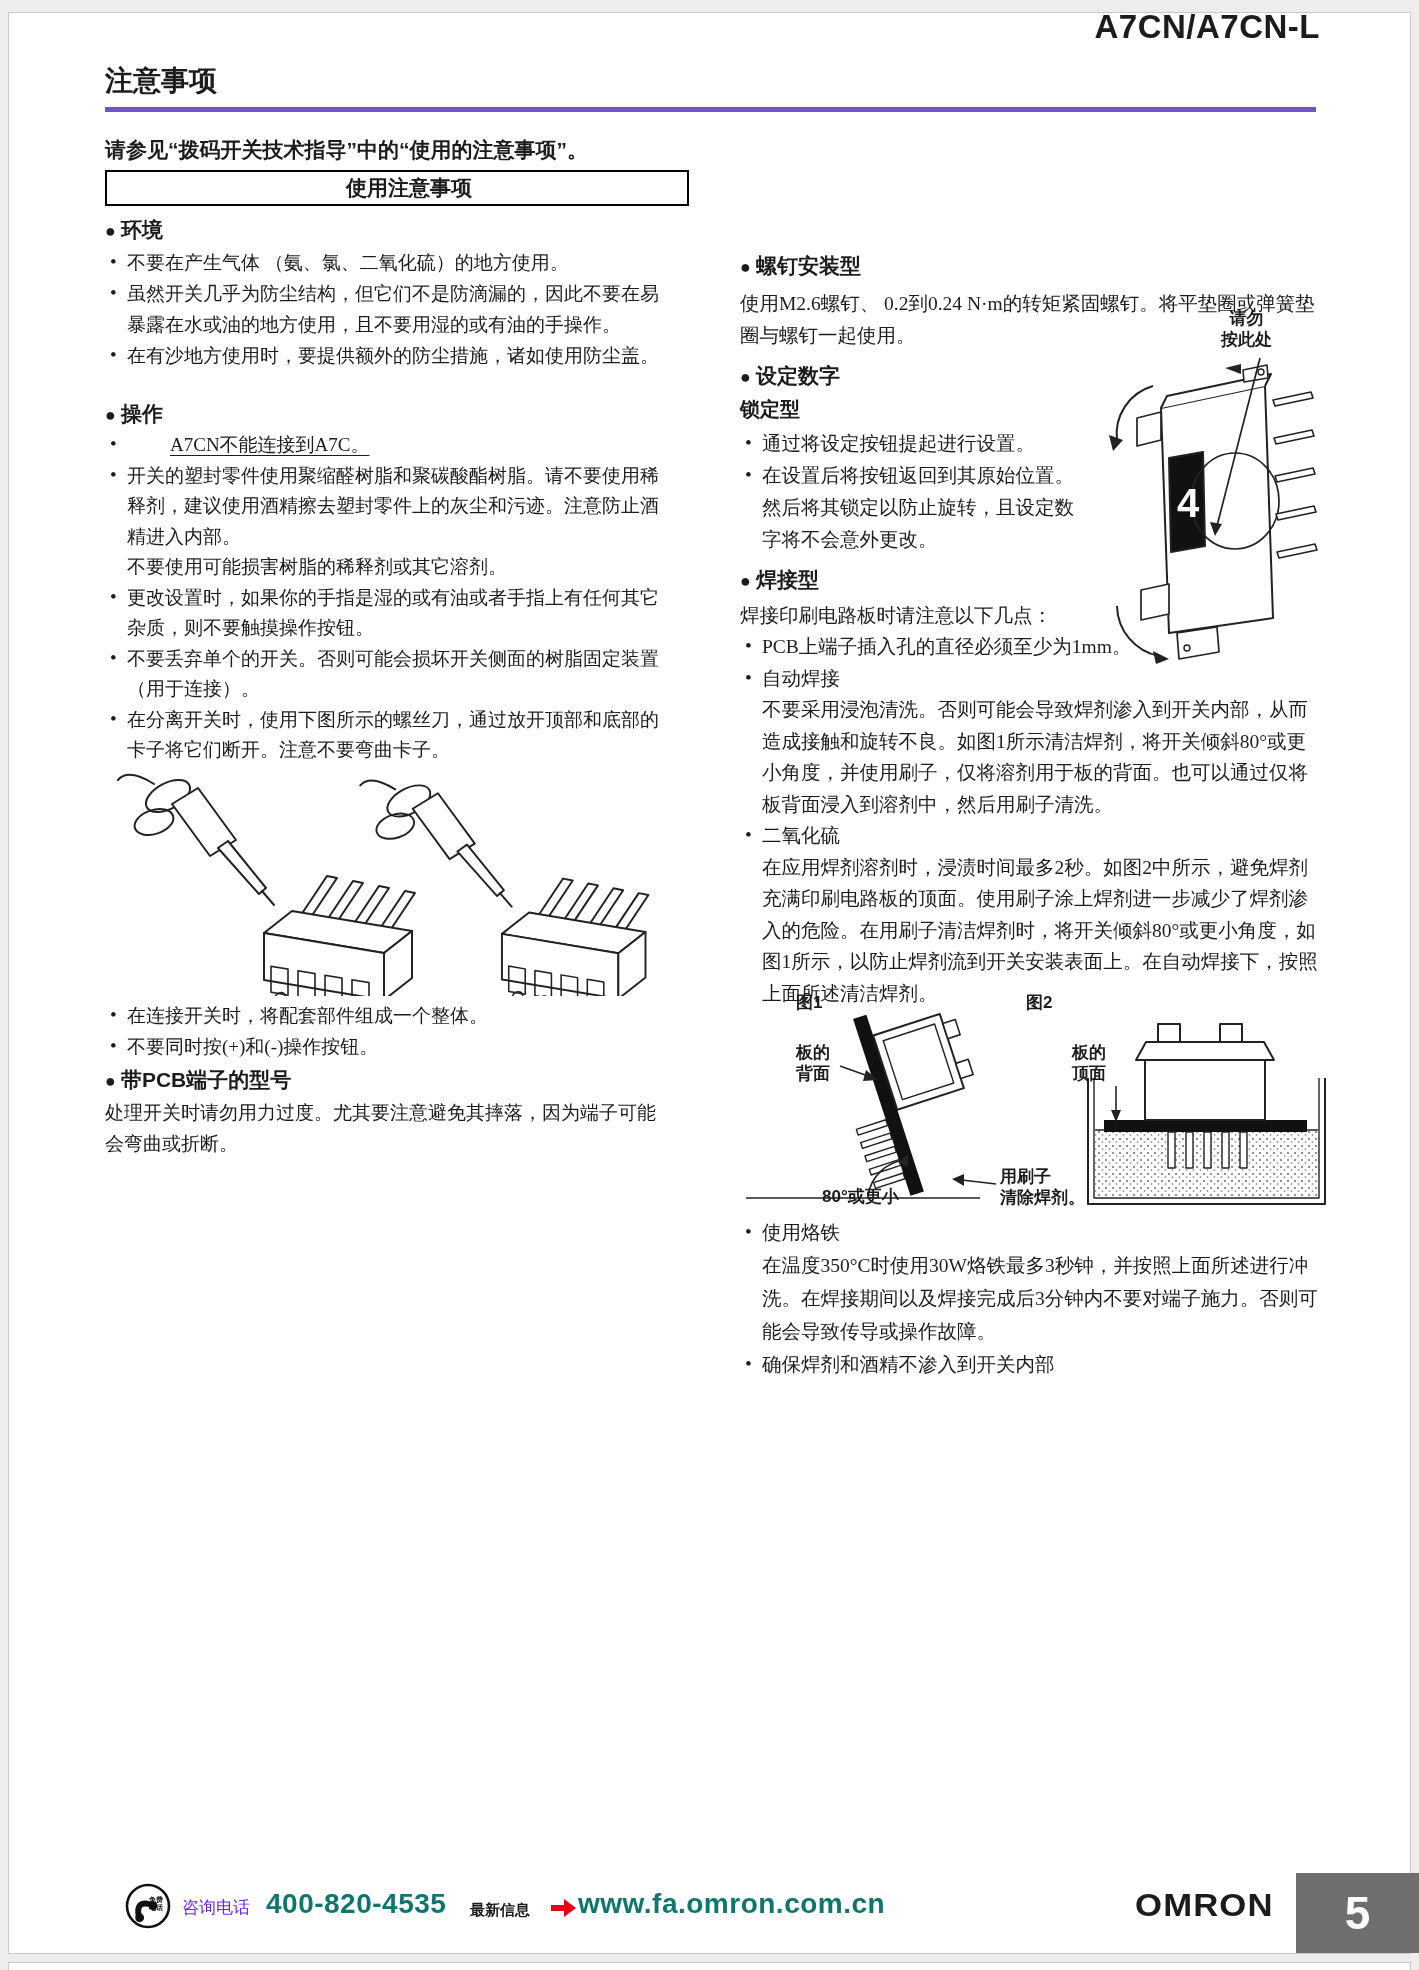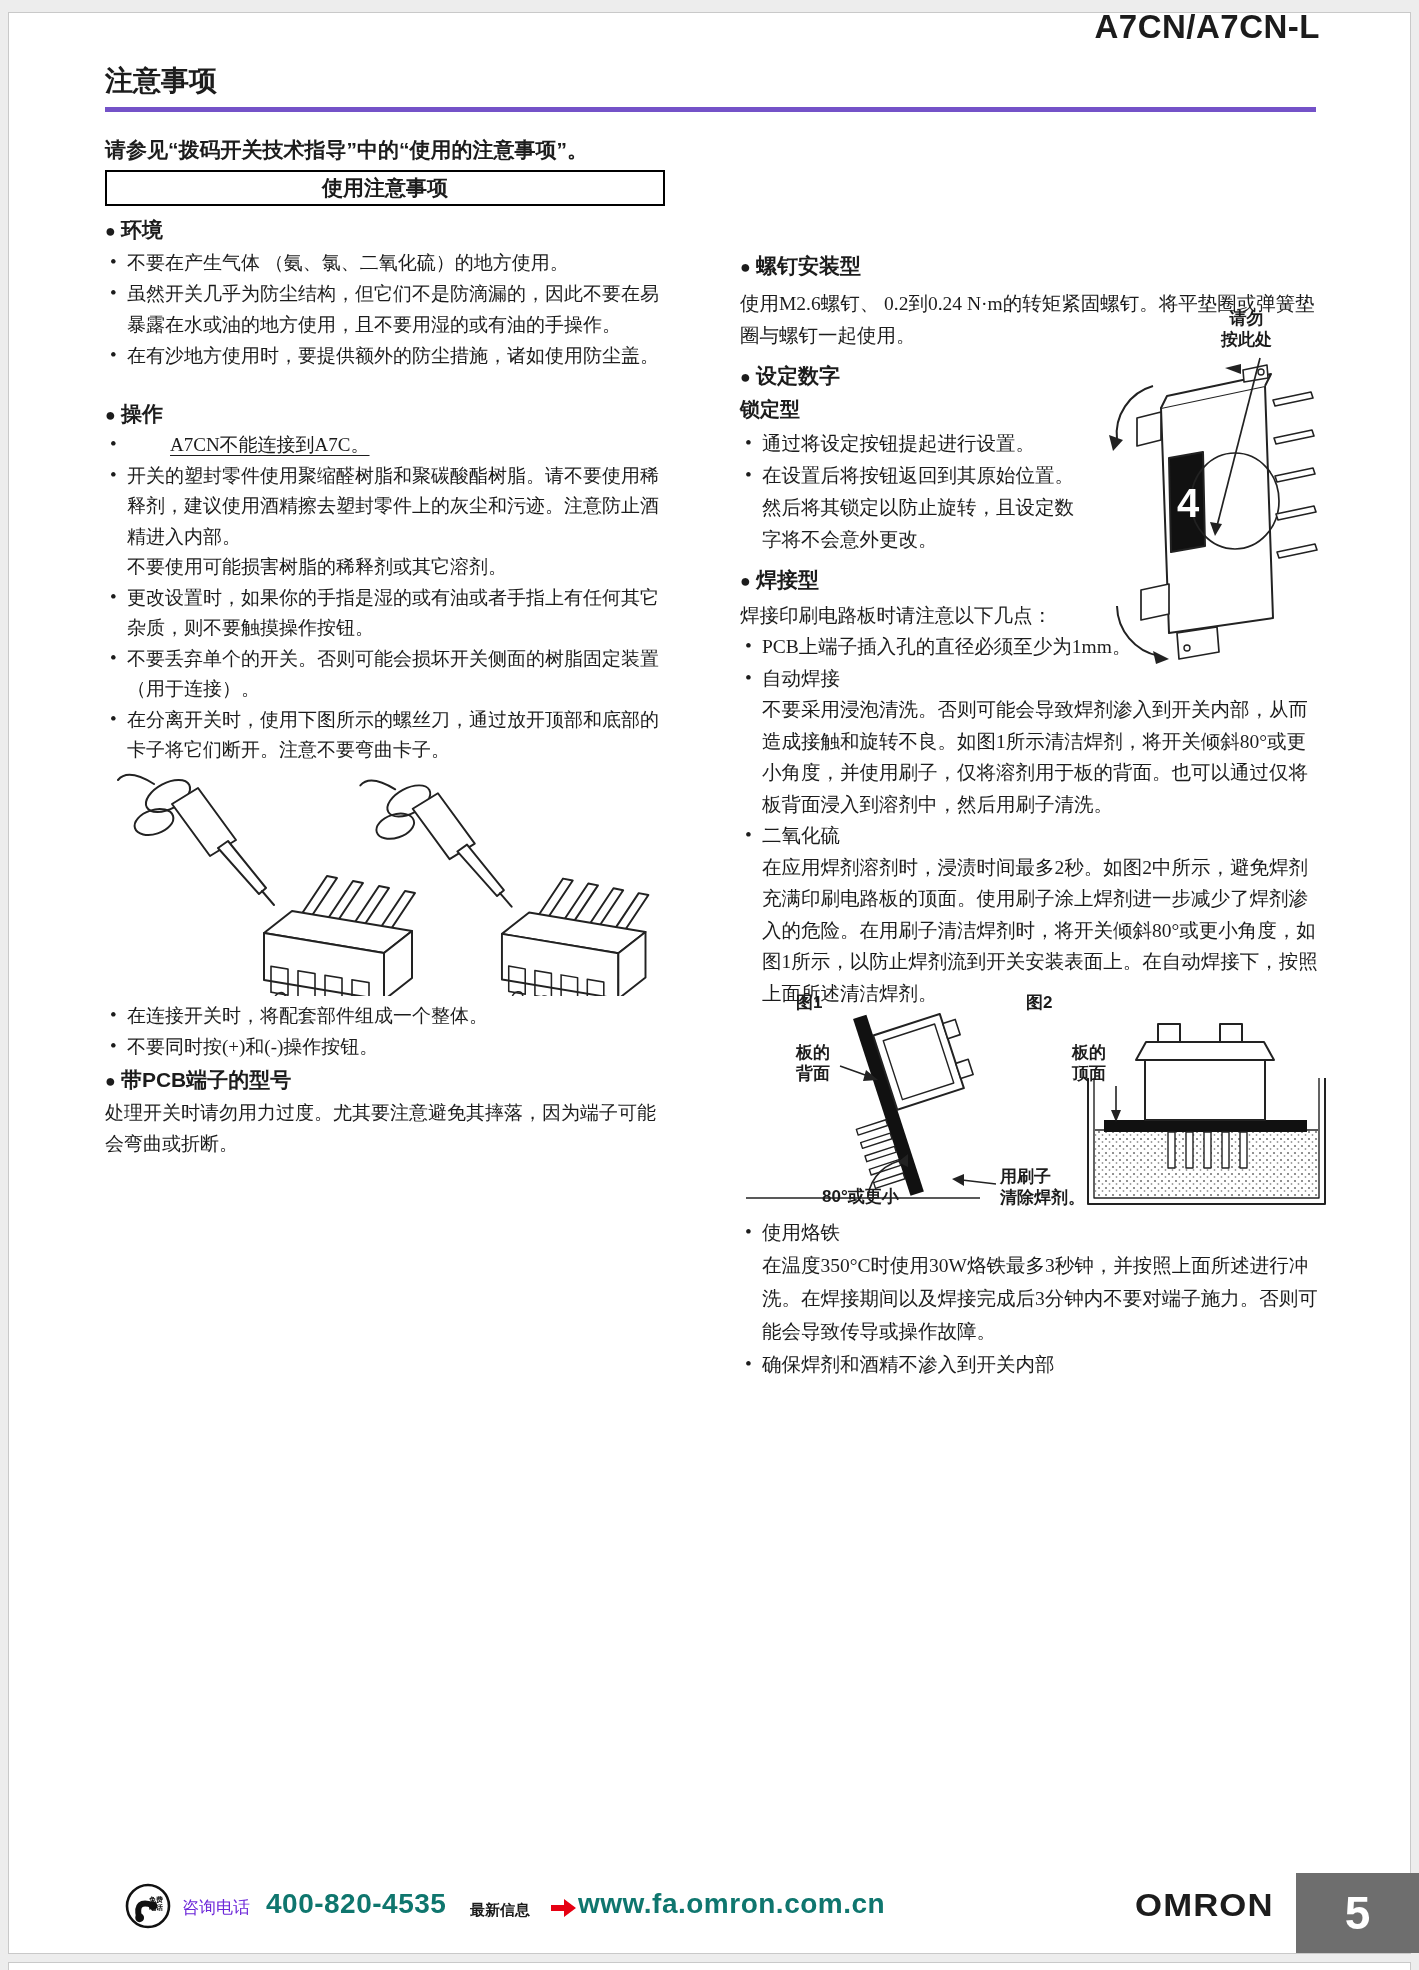--- a/index.html
+++ b/index.html
@@ -9,21 +9,21 @@
     font-family:"Liberation Serif",serif;
   }
   .abs{position:absolute;}
   .page{left:8px;top:12px;width:1401px;height:1940px;background:#fff;border:1px solid #c9c9c9;}
   .nextpage{left:8px;top:1962px;width:1401px;height:8px;background:#fff;border:1px solid #c9c9c9;border-bottom:none;}
   .model{top:8px;right:99px;font:bold 33px "Liberation Sans",sans-serif;letter-spacing:.5px;}
   .pagetitle{left:105px;top:62px;font:bold 28px "Liberation Sans",sans-serif;}
   .rule{left:105px;top:107px;width:1211px;height:5px;}
   .intro{left:105px;top:136px;font:bold 21px "Liberation Sans",sans-serif;}
   .usagebox{left:105px;top:170px;width:556px;height:32px;border:2px solid #000;
-    font:bold 21px/32px "Liberation Sans",sans-serif;text-align:center;}
+    font:bold 21px/32px "Liberation Sans",sans-serif;text-align:center;padding-left:24px;}
   .hd{font:bold 21px "Liberation Sans",sans-serif;}
   .hd::before{content:"\25CF\00A0";font-size:18px;}
   .sub-hd{font:bold 20px "Liberation Sans",sans-serif;text-align:right;}
   .bodyL{font:19px/31px "Liberation Serif",serif;width:562px;}
   .bodyR{font:19.5px/31.5px "Liberation Serif",serif;width:584px;}
   .blt{position:relative;padding-left:22px;}
   .blt::before{content:"\2022";position:absolute;left:5px;top:-1px;}
   .uline{text-decoration:underline;text-underline-offset:4px;margin-left:43px;}
   .pre{white-space:pre-line;}
   .figlabel{font:bold 17px/21px "Liberation Sans",sans-serif;}

